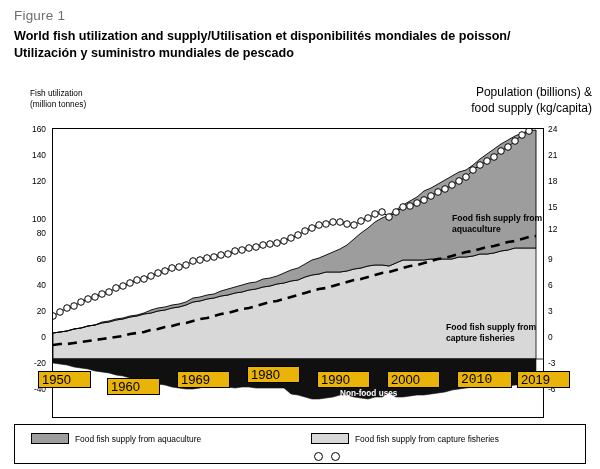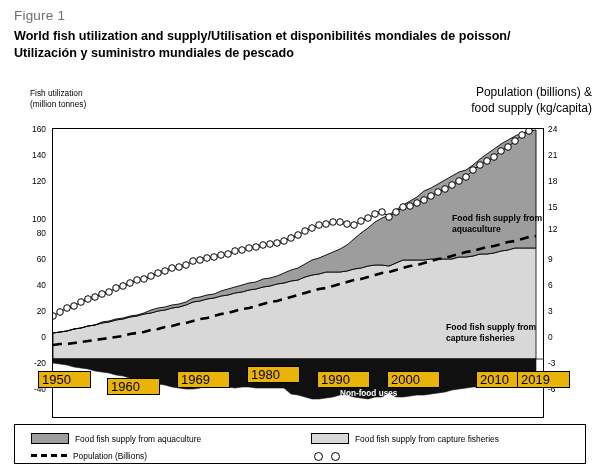--- a/index.html
+++ b/index.html
@@ -298,31 +298,28 @@
   <div class="inplot-label" style="left:446px; top:322px; white-space:pre-line;">Food fish supply from
 capture fisheries</div>
   <div class="nonfood-label" style="left:340px; top:389px;">Non-food uses</div>
 
   <div class="xtick" style="left:38px; top:371px;">1950</div>
   <div class="xtick" style="left:107px; top:378px;">1960</div>
   <div class="xtick" style="left:177px; top:371px;">1969</div>
   <div class="xtick" style="left:247px; top:366px;text-align:right;">1980</div>
   <div class="xtick" style="left:317px; top:371px;">1990</div>
   <div class="xtick" style="left:387px; top:371px;">2000</div>
-  <div class="xtick" style="left:476px; top:371px;">2010</div>
+  <div class="xtick" style="left:457px; top:371px;font-family:Liberation Mono, monospace;">2010</div>
   <div class="xtick" style="left:517px; top:371px;">2019</div>
 
   <div id="legend">
     <div class="lg-item" style="left:16px; top:8px;">
       <span class="sw-area sw-aqua"></span><span class="lg-txt">Food fish supply from aquaculture</span>
     </div>
     <div class="lg-item" style="left:296px; top:8px;">
       <span class="sw-area sw-capt"></span><span class="lg-txt">Food fish supply from capture fisheries</span>
     </div>
-    <div class="lg-item" style="left:16px; top:25px;">
-      <span class="sw-dash"></span><span class="lg-txt">Population (Billions)</span>
-    </div>
     <div class="lg-item" style="left:296px; top:25px;">
       <span class="sw-circ"></span>
     </div>
   </div>
 
 </div>
 
 </body></html>

